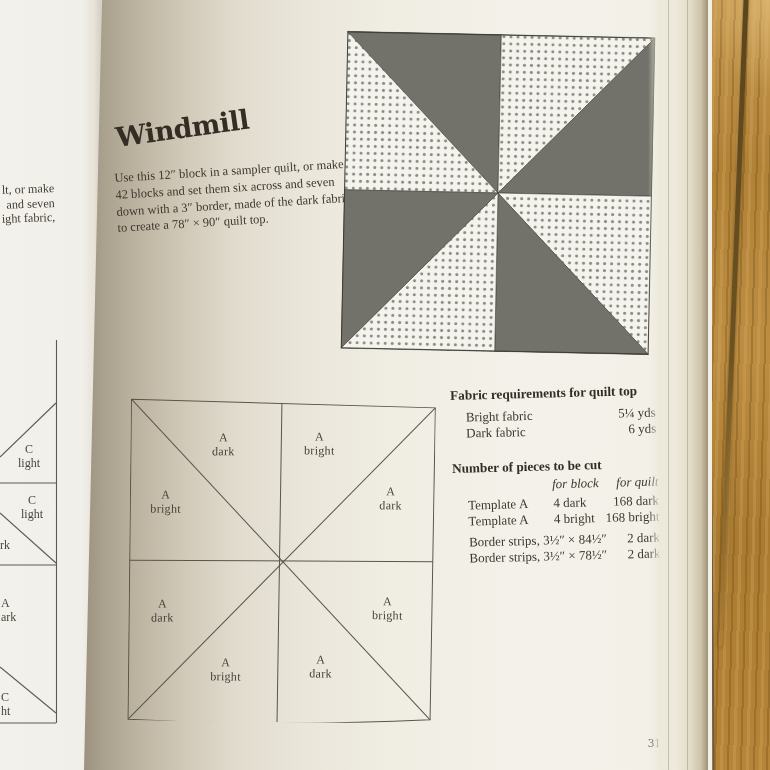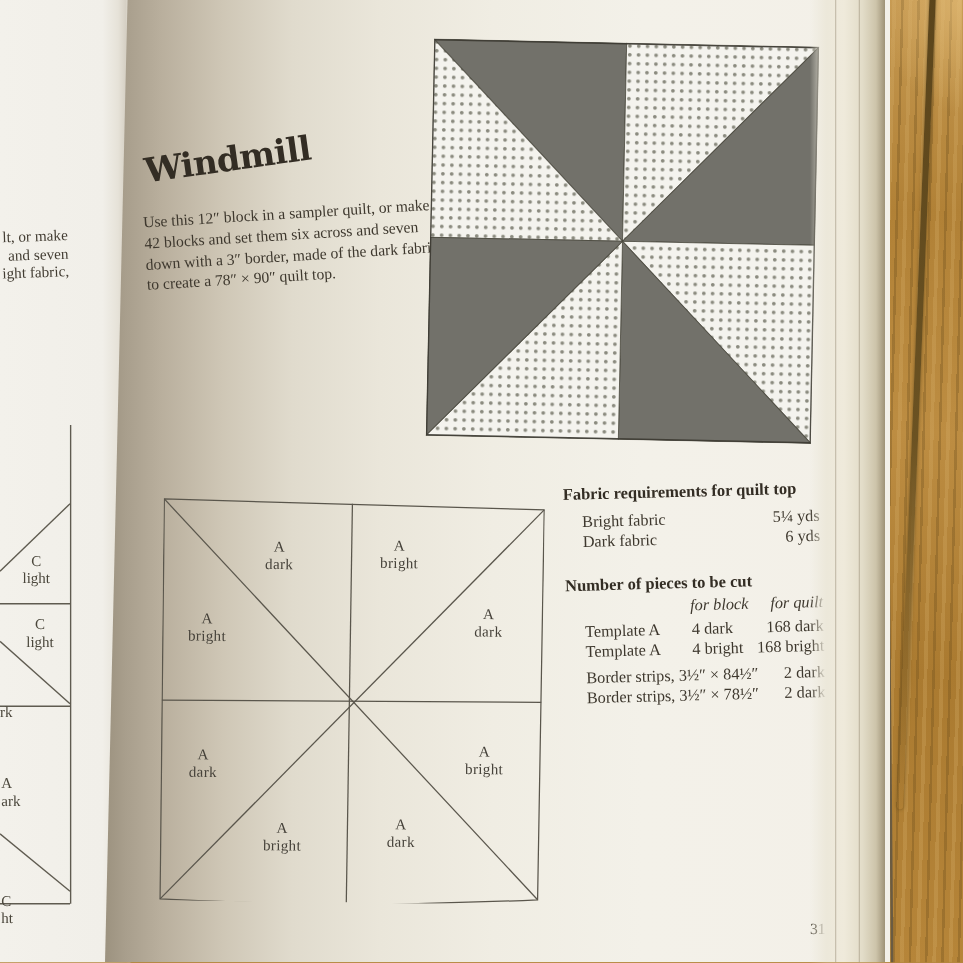--- a/index.html
+++ b/index.html
@@ -48,21 +48,21 @@
     position:absolute;left:0;top:181px;width:54px;text-align:right;
     font-size:12.2px;line-height:14.6px;color:#433d33;white-space:nowrap;
     transform:rotate(-2deg);transform-origin:right top;
   }
   .lp-diagram{position:absolute;left:0;top:330px;width:58px;height:396px;}
   .lp-diagram svg{position:absolute;inset:0;}
   .lp-lab{
     position:absolute;transform:translate(-50%,-50%);text-align:center;
     font-size:12px;line-height:13.5px;color:#4a463b;white-space:nowrap;
   }
-  .lp-lab.edge{transform:translate(0,-50%);text-align:left;margin-top:24px;}
+  .lp-lab.edge{transform:translate(0,-50%);text-align:left;}
   .lp-lab span{display:block;}
 
   
   .title{
     position:absolute;left:34px;top:122px;
     font-family:"DejaVu Serif", serif;font-weight:bold;font-size:27px;color:#332d24;
     transform:rotate(-8deg);transform-origin:left bottom;letter-spacing:-0.5px;
   }
   .intro{
     position:absolute;left:30px;top:170px;width:280px;

